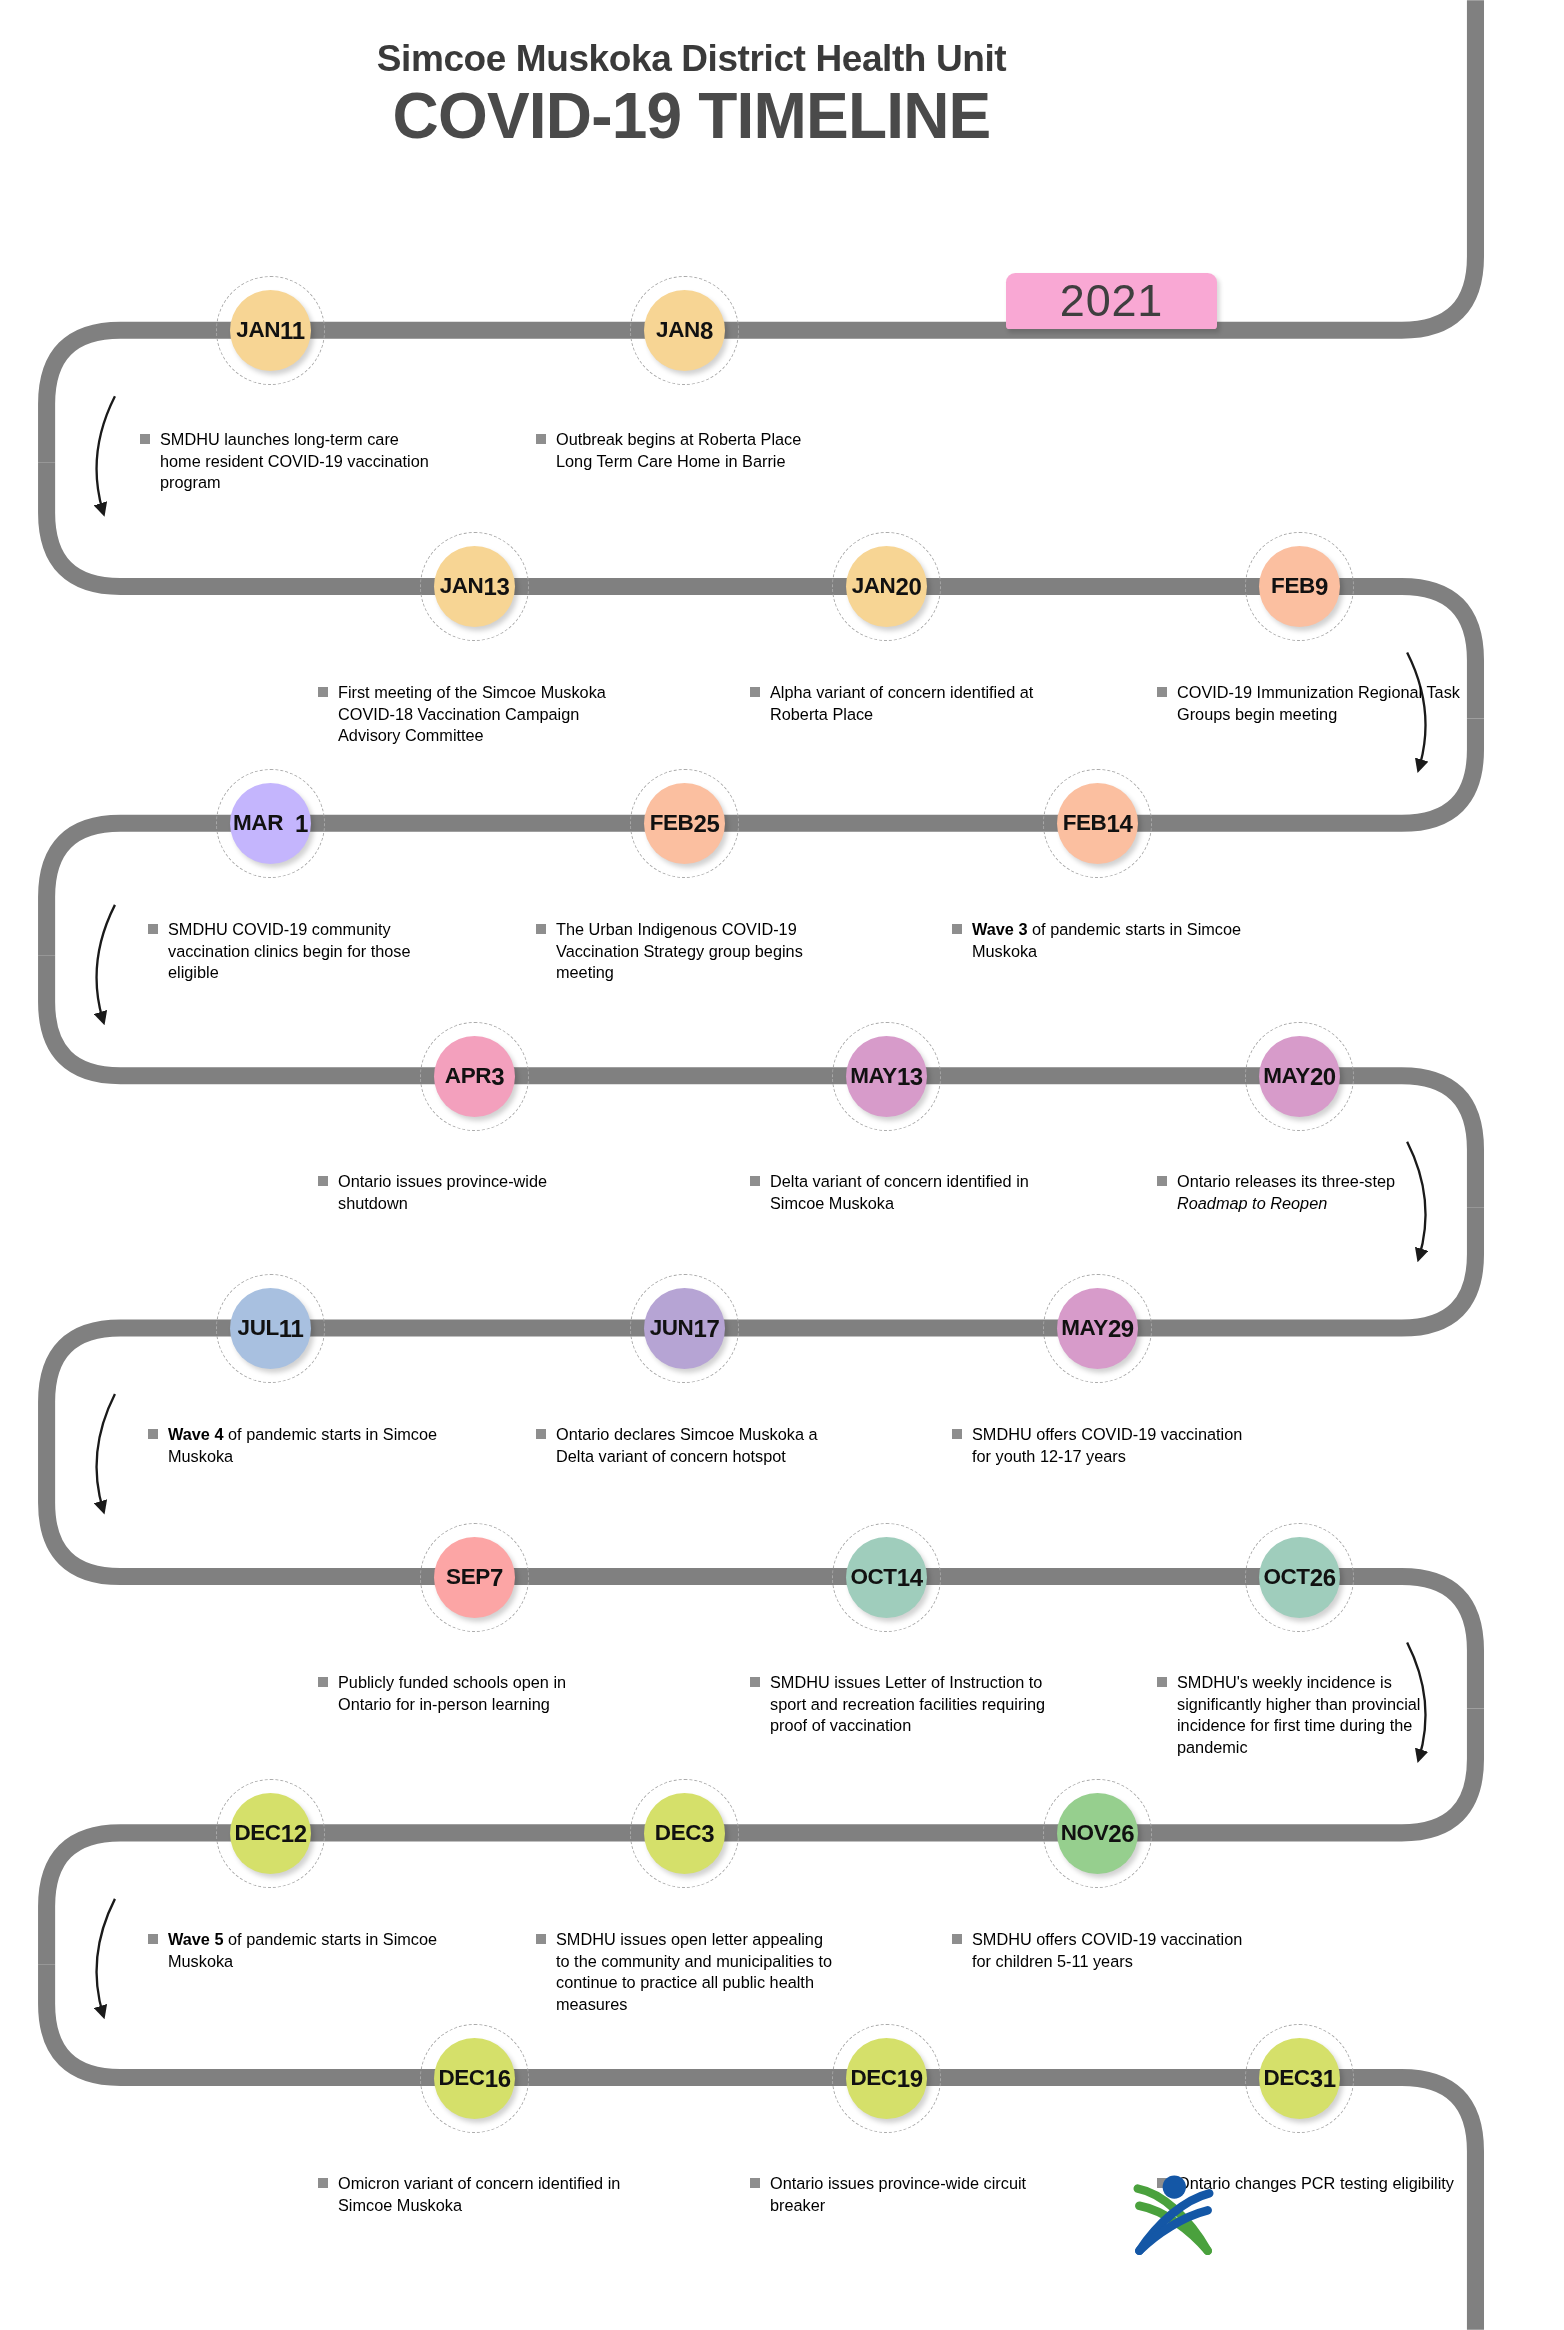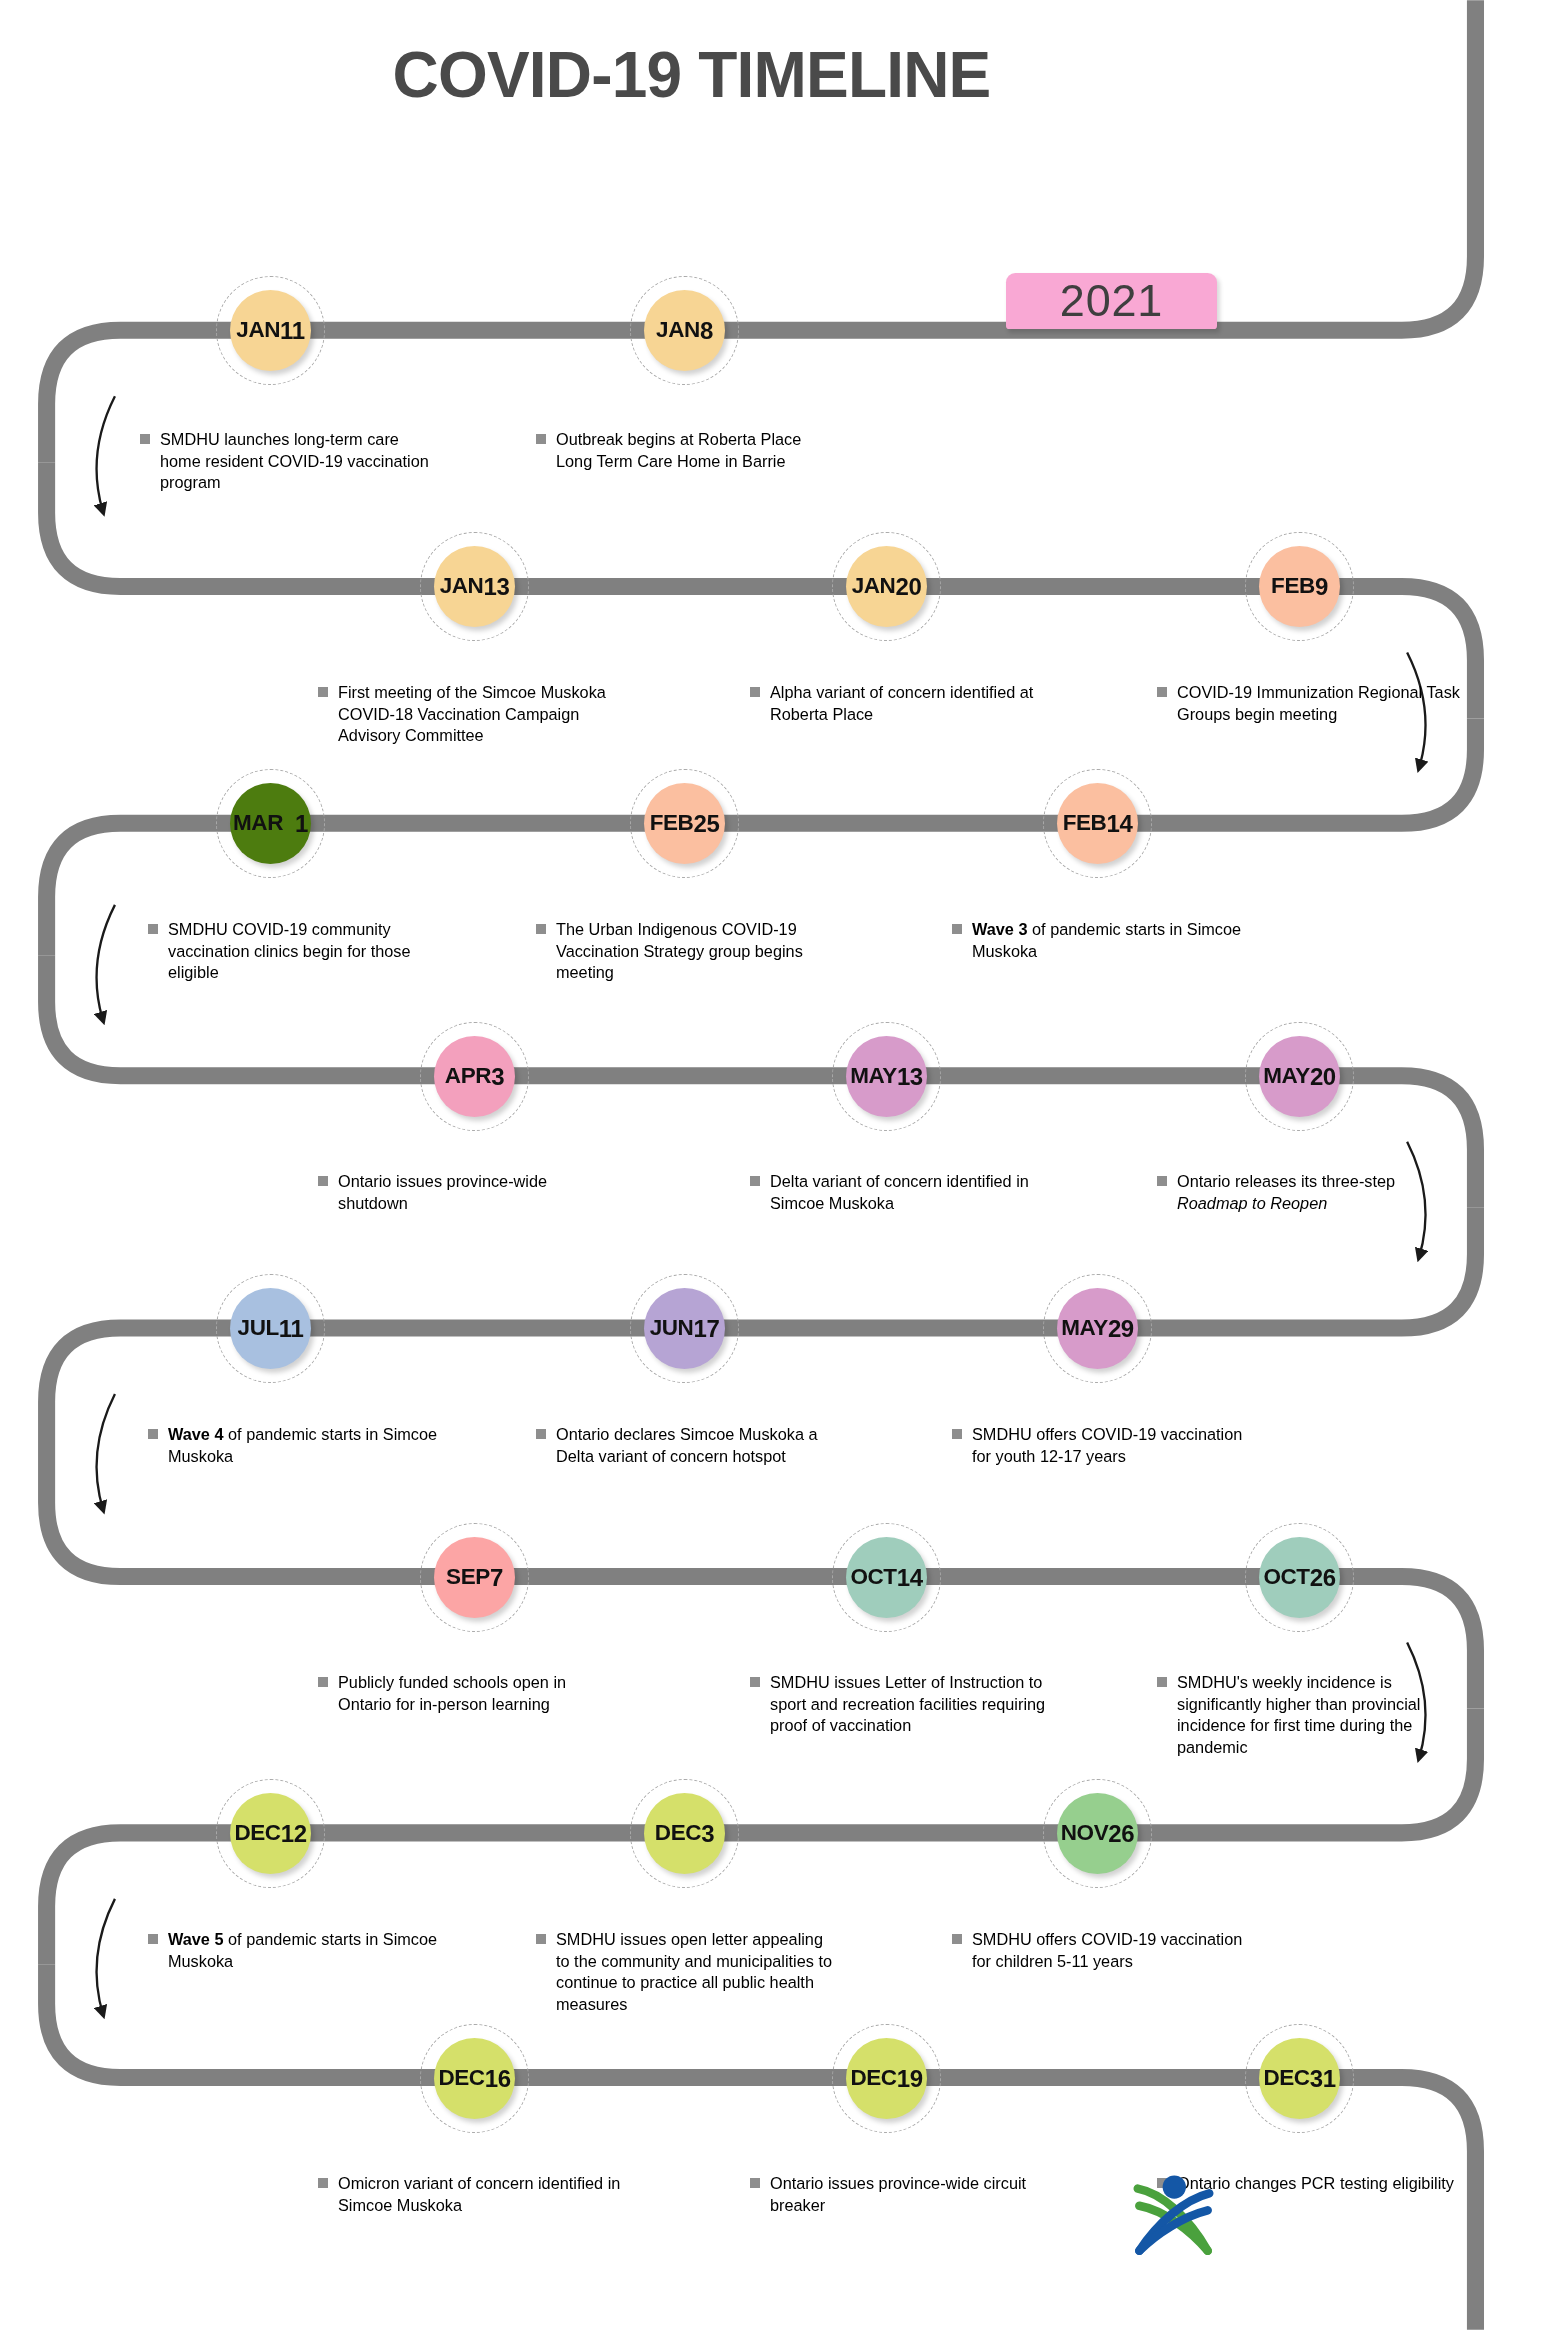--- a/index.html
+++ b/index.html
@@ -155,20 +155,21 @@
     font-size: 14.8px;
     color: #1457a6;
     letter-spacing: 0.5px;
     margin-top: 2.3px;
   }
 </style>
 </head>
 <body>
 
 <div id="header">
+  <div id="org-title">Simcoe Muskoka District Health Unit</div>
   <div id="main-title">COVID-19 TIMELINE</div>
 </div>
 
 <svg id="track" viewBox="0 0 2014 3000">
   <g fill="none" stroke="#808080" stroke-width="22" stroke-linecap="butt">
 
     <path d="M 1900,0 L 1900,330 Q 1900,425 1805,425 L 155,425 Q 60,425 60,520 L 60,595"></path>
 
     <path d="M 60,595 L 60,660 Q 60,755 155,755 L 1805,755 Q 1900,755 1900,850 L 1900,925"></path>
 
@@ -245,21 +246,21 @@
     <div class="halo" style="left: 1299px; top: 586px;"></div>
     <div class="marker" style="left: 1299px; top: 586px; background: rgb(251, 191, 160);">
       <div class="m-mon">FEB</div>
       <div class="m-day">9</div>
     </div>
     <div class="event" style="left: 1157px; top: 682px; width: 303px;">
       <div class="bullet"></div>
       <div class="event-text">COVID-19 Immunization Regional Task Groups begin meeting</div>
     </div>
     <div class="halo" style="left: 270px; top: 823px;"></div>
-    <div class="marker" style="left: 270px; top: 823px; background: #4d7c0f; gap: 12px;">
+    <div class="marker" style="left: 270px; top: 823px; background: #c4b5fd; gap: 12px;">
       <div class="m-mon">MAR</div>
       <div class="m-day">1</div>
     </div>
     <div class="event" style="left: 148px; top: 919px; width: 303px;">
       <div class="bullet"></div>
       <div class="event-text">SMDHU COVID-19 community vaccination clinics begin for those eligible</div>
     </div>
     <div class="halo" style="left: 684px; top: 823px;"></div>
     <div class="marker" style="left: 684px; top: 823px; background: rgb(251, 191, 160);">
       <div class="m-mon">FEB</div>

